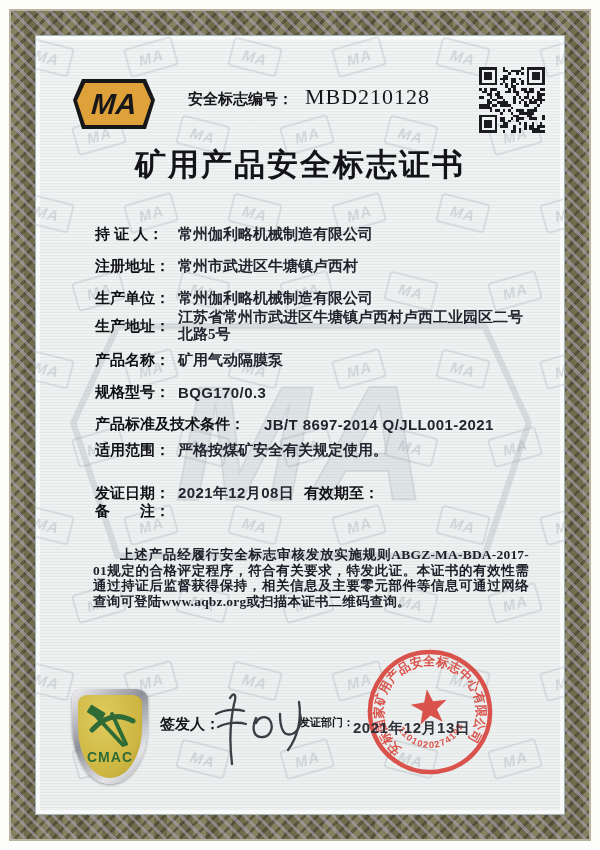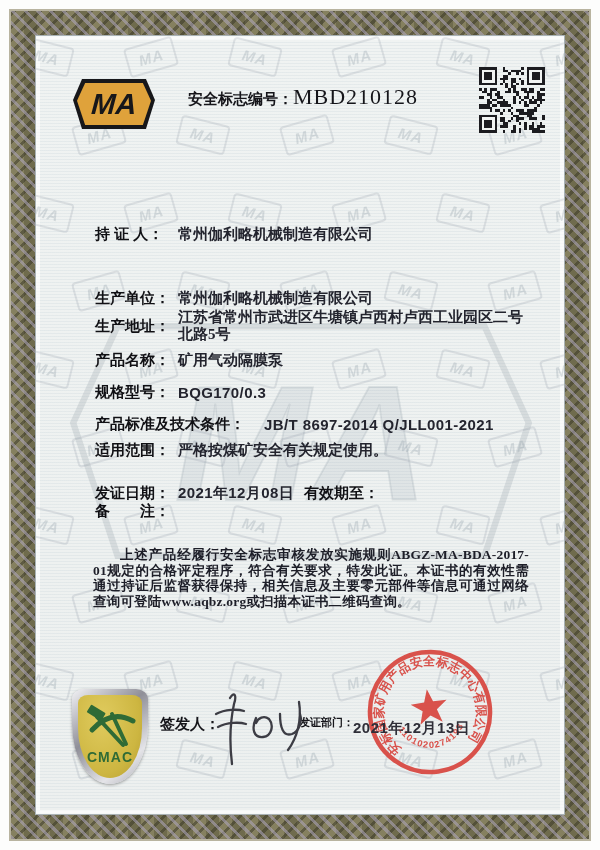--- a/index.html
+++ b/index.html
@@ -26,21 +26,21 @@
       justify-content:center;letter-spacing:1px;}
   .wm-big{position:absolute;left:30px;top:280px;width:470px;height:250px;z-index:0;pointer-events:none;}
   
   .ma-badge{position:absolute;left:37px;top:43px;width:82px;height:50px;z-index:1;}
   .ma-shape{position:absolute;inset:0;background:#17171a;
       clip-path:polygon(11% 0,89% 0,100% 42%,89% 100%,11% 100%,0 42%);}
   .ma-shape-in{position:absolute;inset:4px;background:var(--ma-yellow,#dfa23b);
       clip-path:polygon(11% 0,89% 0,100% 42%,89% 100%,11% 100%,0 42%);}
   .ma-txt{position:absolute;inset:0;display:flex;align-items:center;justify-content:center;
       font:italic 900 29px "Liberation Sans",sans-serif;color:#17171a;transform:skewX(-4deg);}
-  .cert-no{position:absolute;left:152px;top:48px;display:flex;align-items:baseline;gap:0;z-index:1;text-align:center;}
+  .cert-no{position:absolute;left:152px;top:48px;display:flex;align-items:baseline;gap:12px;z-index:1;text-align:center;}
   .cert-no .lbl{font-weight:700;font-size:15px;color:#15151a;}
   .cert-no .val{font-family:"Liberation Serif","DejaVu Serif",serif;font-size:22px;color:#15151a;letter-spacing:1px;}
   .qr{position:absolute;left:443px;top:31px;width:66px;height:66px;z-index:1;shape-rendering:crispEdges;}
   .title{position:absolute;left:0;top:108px;width:100%;text-align:center;z-index:1;
       font-family:"Liberation Serif","DejaVu Serif",serif;font-weight:900;font-size:31px;
       color:#141418;letter-spacing:2px;}
   
   .row{position:absolute;left:59px;display:flex;align-items:center;color:#17171d;z-index:1;width:460px;}
   .row .flabel{font-weight:700;font-size:15px;flex:0 0 83px;color:#101014;}
   .row .fvalue{font-family:"Liberation Serif","DejaVu Serif",serif;font-weight:700;font-size:15px;color:#23242e;}
@@ -345,24 +345,29 @@
         <rect x="1" y="1" width="5" height="5" fill="#f1f3f2"></rect>
         <rect x="2" y="2" width="3" height="3" fill="#1c1c20"></rect>
         <rect x="18" y="0" width="7" height="7" fill="#1c1c20"></rect>
         <rect x="19" y="1" width="5" height="5" fill="#f1f3f2"></rect>
         <rect x="20" y="2" width="3" height="3" fill="#1c1c20"></rect>
         <rect x="0" y="18" width="7" height="7" fill="#1c1c20"></rect>
         <rect x="1" y="19" width="5" height="5" fill="#f1f3f2"></rect>
         <rect x="2" y="20" width="3" height="3" fill="#1c1c20"></rect>
       </svg>
 
+    <div class="title">矿用产品安全标志证书</div>
 
     <div class="row" style="top:189px">
       <span class="flabel">持 证 人：</span>
       <span class="fvalue">常州伽利略机械制造有限公司</span>
+    </div>
+    <div class="row" style="top:221px">
+      <span class="flabel">注册地址：</span>
+      <span class="fvalue">常州市武进区牛塘镇卢西村</span>
     </div>
     <div class="row" style="top:253px">
       <span class="flabel">生产单位：</span>
       <span class="fvalue">常州伽利略机械制造有限公司</span>
     </div>
     <div class="row addr" style="top:273px">
       <span class="flabel">生产地址：</span>
       <span class="fvalue">江苏省常州市武进区牛塘镇卢西村卢西工业园区二号北路5号</span>
     </div>
     <div class="row" style="top:315px">

